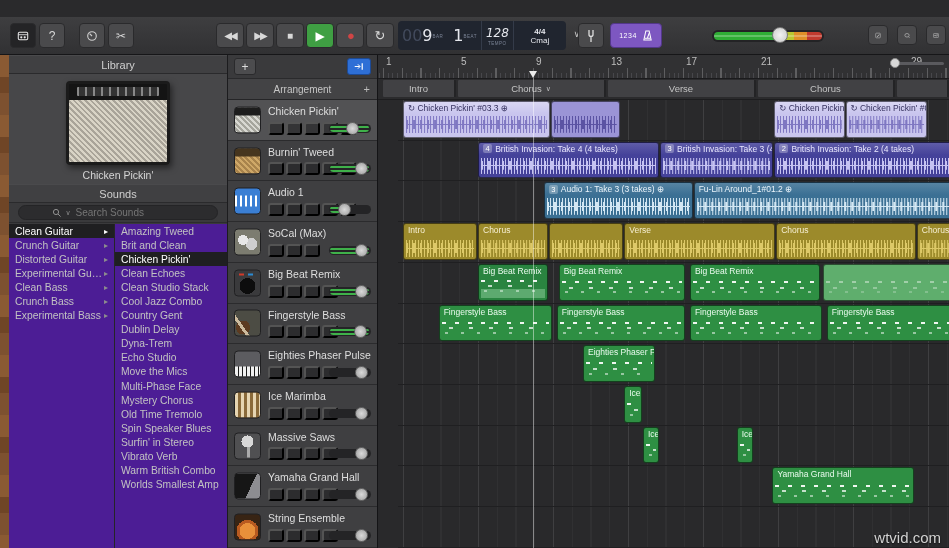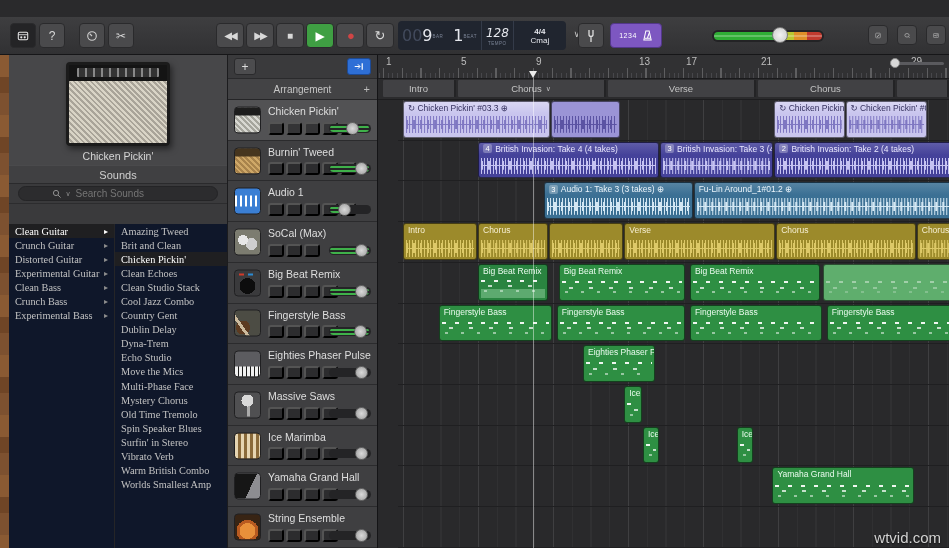--- a/index.html
+++ b/index.html
@@ -55,21 +55,21 @@
   .amp-box{height:110px;background:#474749;display:flex;flex-direction:column;align-items:center;justify-content:flex-end;padding-bottom:3px;}
   .amp{width:104px;height:84px;border-radius:4px;border:3px solid #1b1b1b;background:
      linear-gradient(#141414 0 0) 0 0/100% 16px no-repeat,
      repeating-linear-gradient(45deg,#d9d4c6 0 2px,#a9a499 2px 4px);box-shadow:2px 3px 6px rgba(0,0,0,.5);position:relative;}
   .amp:after{content:"";position:absolute;top:3px;left:8px;right:8px;height:9px;background:repeating-linear-gradient(90deg,#888 0 2px,#333 2px 8px);border-radius:1px;}
   .amp-caption{font-size:10.5px;color:#d8d8d8;margin-top:4px;}
   .search-row{height:20px;background:#3a3a3c;display:flex;align-items:center;justify-content:center;border-bottom:1px solid #2c2c2e;}
   .search-box{width:200px;height:15px;background:#2c2c2e;border:1px solid #242426;border-radius:8px;display:flex;align-items:center;justify-content:center;gap:3px;}
   .search-box input{background:transparent;border:0;outline:0;color:#9a9a9a;font-size:10px;width:110px;font-family:"Liberation Sans",sans-serif;}
   .search-chev{font-size:7px;color:#8a8a8a;}
-  .lists{position:absolute;top:169px;bottom:0;left:0;right:0;display:flex;background:#0f172a;font-family:Liberation Serif, serif;}
+  .lists{position:absolute;top:169px;bottom:0;left:0;right:0;display:flex;background:#4c1d95;}
   .cat-col{width:106px;border-right:1px solid #252527;}
   .patch-col{flex:1;}
   .lrow{height:14.1px;display:flex;align-items:center;padding:0 6px;font-size:10.3px;color:#c2c2c2;white-space:nowrap;overflow:hidden;}
   .lrow .lab{flex:1;overflow:hidden;text-overflow:ellipsis;}
   .lrow .arr{font-size:8px;color:#8e8e8e;}
   .lrow.sel{background:#1f1f21;color:#fff;}
   .lrow.sel .arr{color:#fff;}
 
   
   .headers{position:absolute;left:228px;top:0;bottom:0;width:150px;background:#3c3c3e;border-right:1px solid #141416;}
@@ -259,20 +259,21 @@
             <path d="M8 9.5V5.5l2.6-.8v4" stroke="#c8c8c8" fill="none"></path>
           </svg>
         </button>
       </div>
   </div>
 
   <div class="main">
     <div class="wood"></div>
 
     <aside class="library">
+      <div class="lib-header">Library</div>
       <div class="amp-box">
         <div class="amp"></div>
         <div class="amp-caption">Chicken Pickin'</div>
       </div>
       <div class="lib-header">Sounds</div>
       <div class="search-row">
         <div class="search-box">
           <svg width="10" height="10" viewBox="0 0 10 10">
               <circle cx="4" cy="4" r="2.6" fill="none" stroke="#909090"></circle>
               <path d="M6 6l2.6 2.6" stroke="#909090"></path>
@@ -626,22 +627,22 @@
                 <svg width="11" height="11" viewBox="0 0 12 12">
                   <circle cx="6" cy="6" r="2.6" fill="currentColor"></circle>
                 </svg>
               </button>
             </div>
             <div class="slider">
               <div class="knob" style="left: 25.5px;"></div>
             </div>
           </div>
           <div class="thr" style="height: 40.7273px;">
-            <div class="t-icon icon-mic"></div>
-            <div class="t-name">Massive Saws</div>
+            <div class="t-icon icon-marimba"></div>
+            <div class="t-name">Ice Marimba</div>
             <div class="t-btns">
               <button class="tcb">
                 <svg width="11" height="11" viewBox="0 0 12 12">
                   <path d="M1.5 4.5h2L7 2v8L3.5 7.5h-2z" fill="currentColor"></path>
                 </svg>
               </button>
               <button class="tcb">
                 <svg width="11" height="11" viewBox="0 0 12 12">
                   <path d="M2 8a4 4 0 0 1 8 0" stroke="currentColor" fill="none" stroke-width="1.3"></path>
                   <rect x="1.3" y="7" width="2.2" height="3.2" rx="1" fill="currentColor"></rect>
@@ -658,22 +659,22 @@
                 <svg width="11" height="11" viewBox="0 0 12 12">
                   <circle cx="6" cy="6" r="2.6" fill="currentColor"></circle>
                 </svg>
               </button>
             </div>
             <div class="slider">
               <div class="knob" style="left: 25.5px;"></div>
             </div>
           </div>
           <div class="thr" style="height: 40.7273px;">
-            <div class="t-icon icon-marimba"></div>
-            <div class="t-name">Ice Marimba</div>
+            <div class="t-icon icon-mic"></div>
+            <div class="t-name">Massive Saws</div>
             <div class="t-btns">
               <button class="tcb">
                 <svg width="11" height="11" viewBox="0 0 12 12">
                   <path d="M1.5 4.5h2L7 2v8L3.5 7.5h-2z" fill="currentColor"></path>
                 </svg>
               </button>
               <button class="tcb">
                 <svg width="11" height="11" viewBox="0 0 12 12">
                   <path d="M2 8a4 4 0 0 1 8 0" stroke="currentColor" fill="none" stroke-width="1.3"></path>
                   <rect x="1.3" y="7" width="2.2" height="3.2" rx="1" fill="currentColor"></rect>
@@ -763,21 +764,21 @@
         </div>
     </aside>
 
     <div class="timeline">
       <div class="ruler">
         <div class="ruler-ticks"></div>
         <div id="ruler-nums">
             <span class="rnum" style="left: 8px;">1</span>
             <span class="rnum" style="left: 83px;">5</span>
             <span class="rnum" style="left: 158px;">9</span>
-            <span class="rnum" style="left: 233px; margin-left: 28px;">13</span>
+            <span class="rnum" style="left: 233px;">13</span>
             <span class="rnum" style="left: 308px;">17</span>
             <span class="rnum" style="left: 383px;">21</span>
             <span class="rnum" style="left: 458px; margin-top: 32px;">25</span>
             <span class="rnum" style="left: 533px;">29</span>
           </div>
         <div class="ph-tri" id="ph-tri" style="left: 151px;"></div>
         <div class="zoomctl">
             <div class="ztrack"></div>
             <div class="zknob" style="left: 0px;"></div>
           </div>

